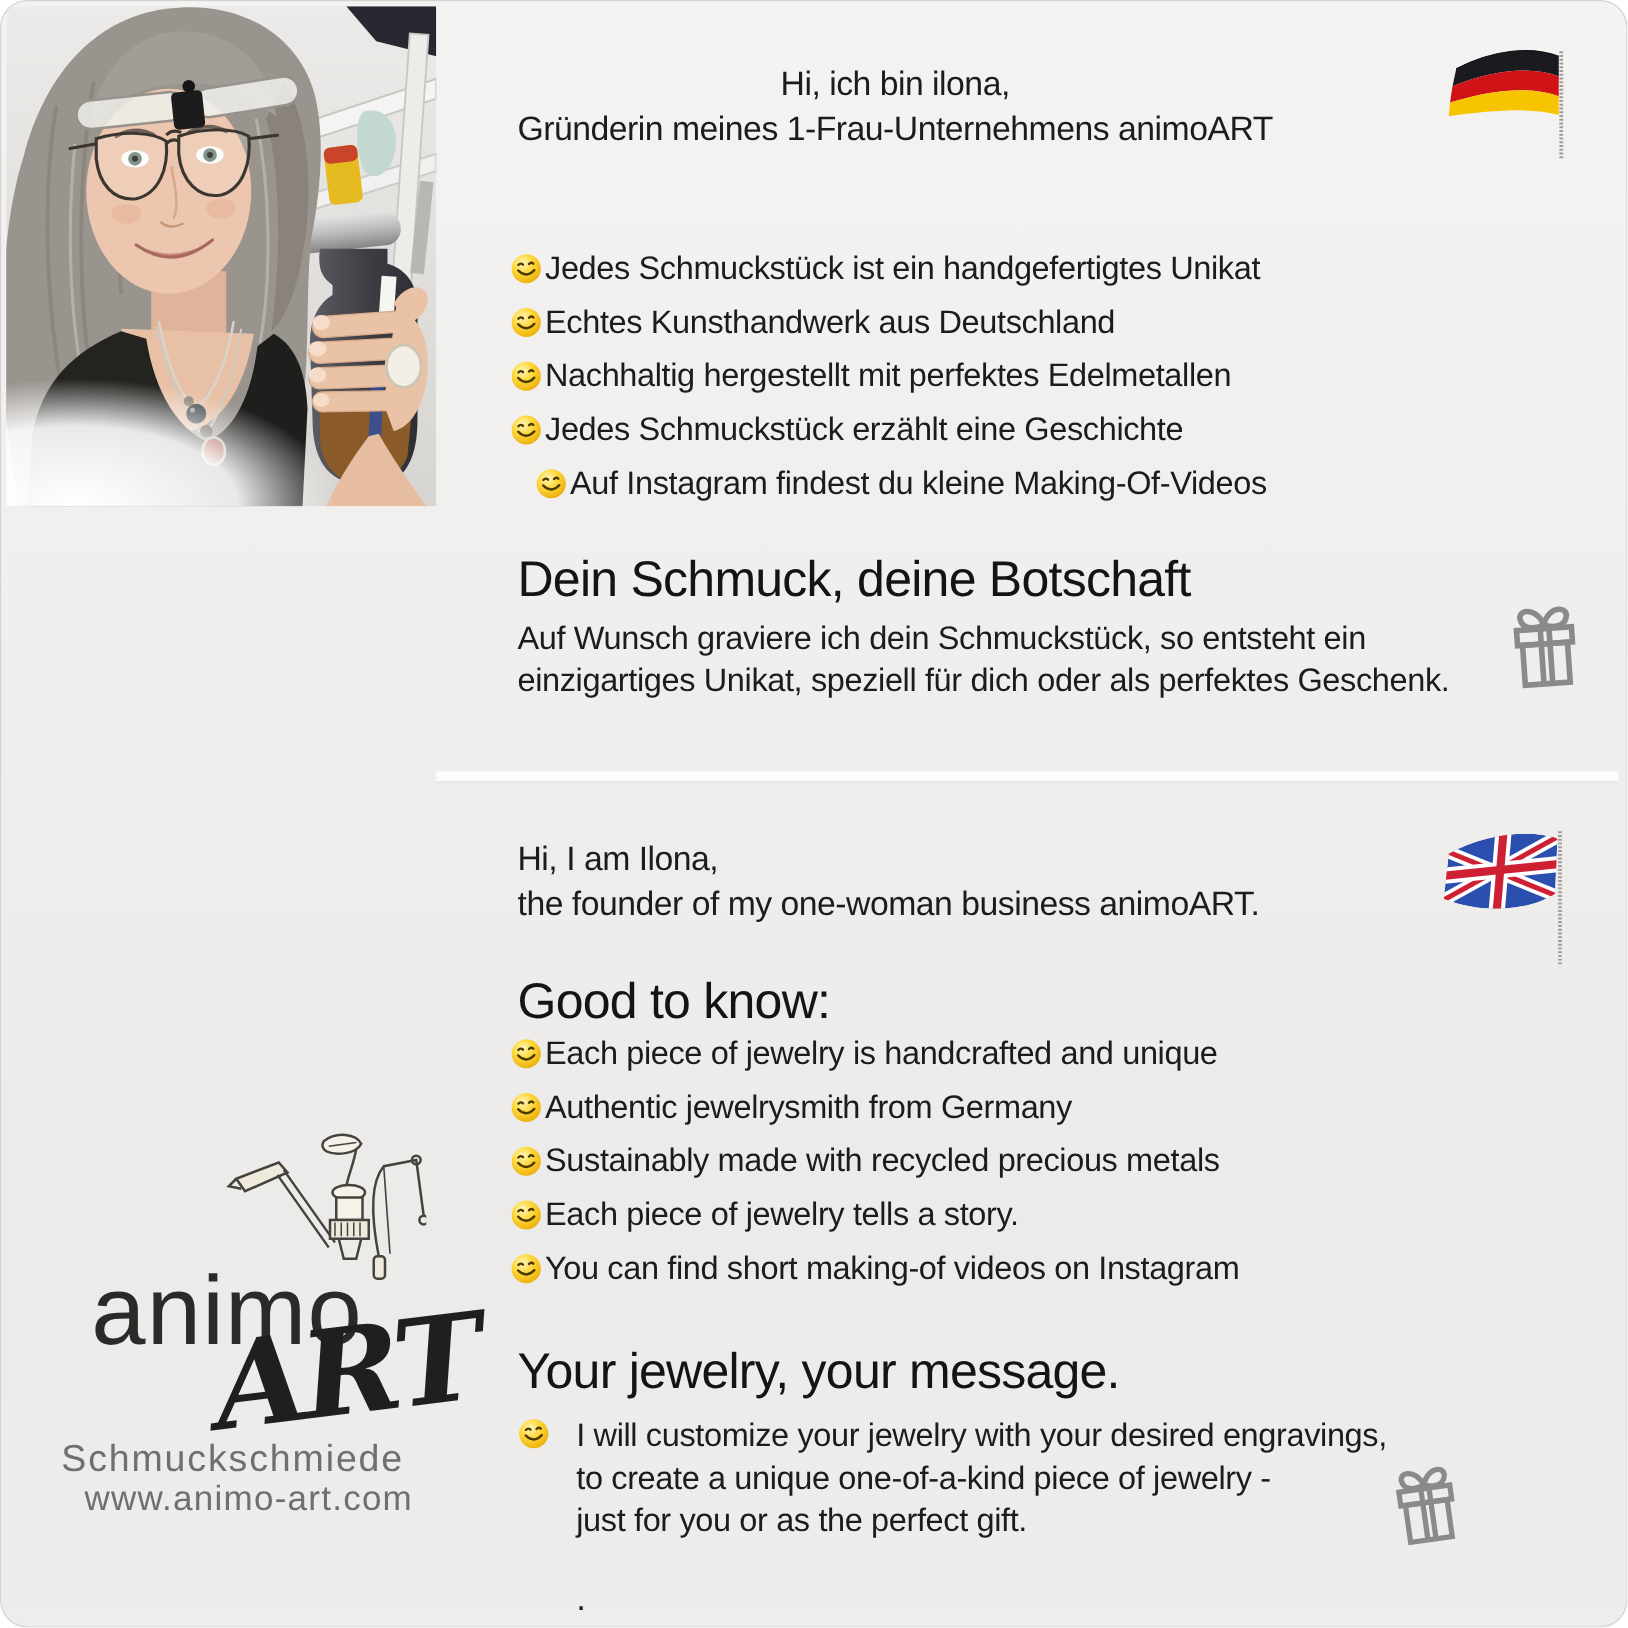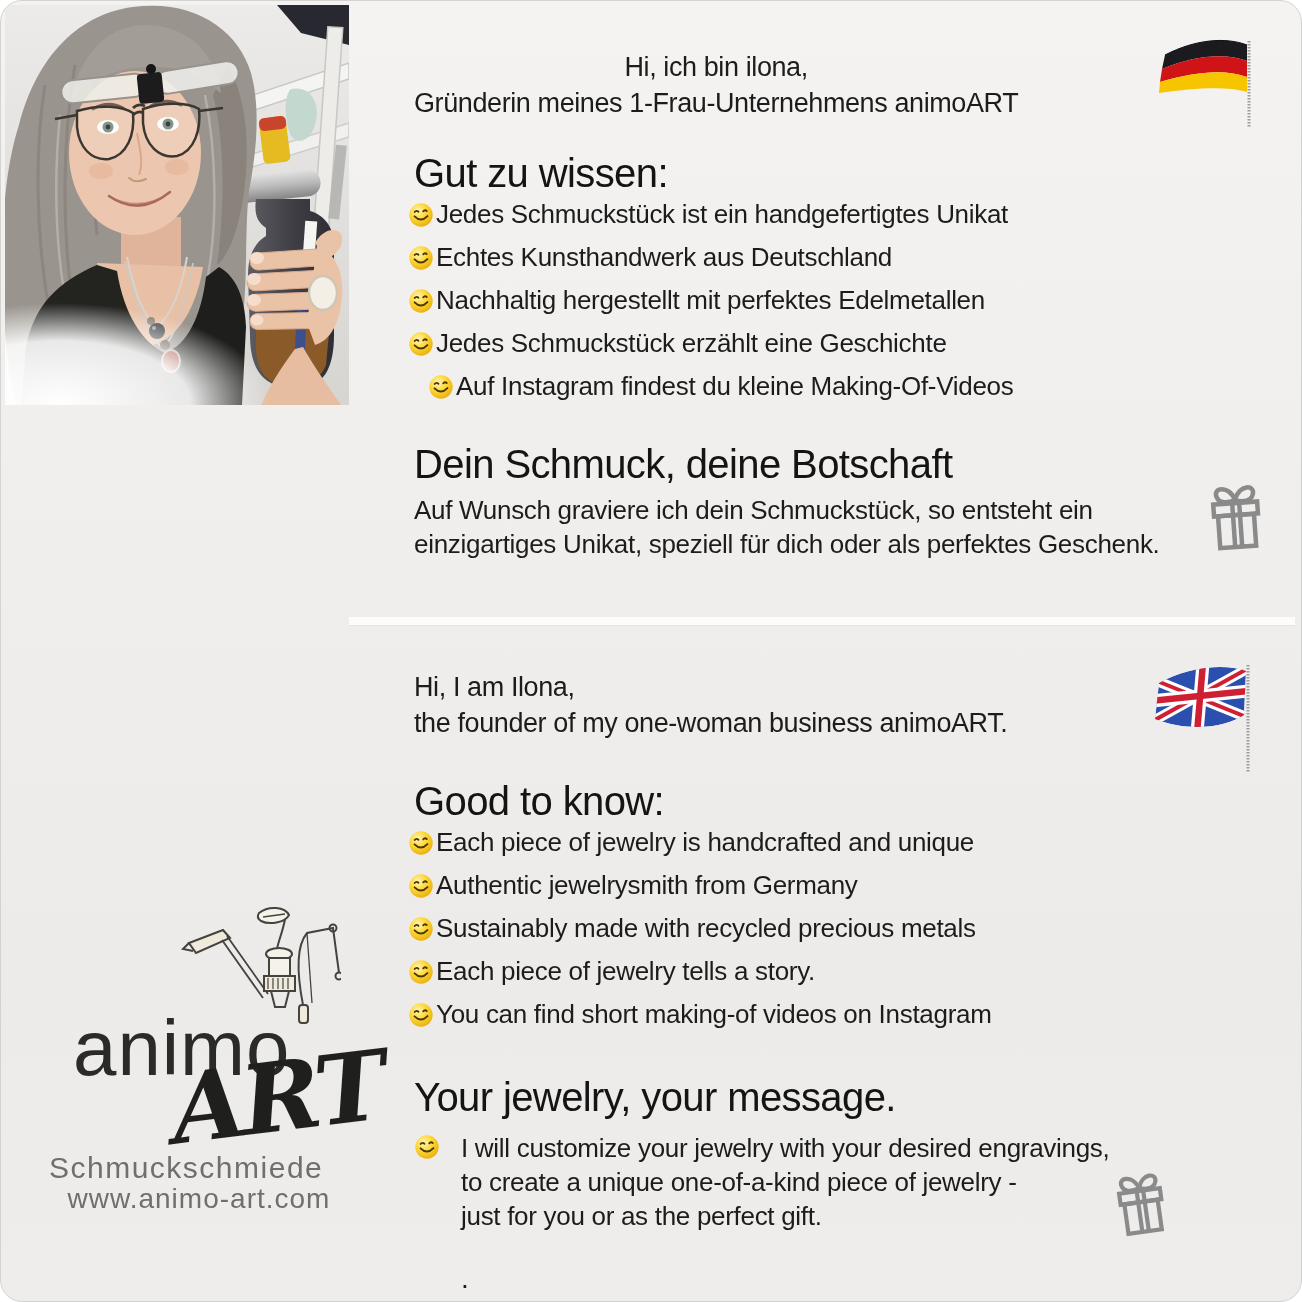--- a/index.html
+++ b/index.html
@@ -161,21 +161,20 @@
     <path d="M96,26 C75,18 45,20 11,34 L9,47 C45,36 75,34 96,42 Z" fill="#d01317"></path>
     <path d="M96,42 C75,34 45,36 9,47 L8,58 C45,53 75,51 96,57 Z" fill="#f7c500"></path>
     <path d="M96,10 C75,2 45,4 14,20" fill="none" stroke="#111016" stroke-width="1"></path>
   </svg>
 
   <div class="abs intro" style="left:413px;top:48px;text-align:center;">
     <div>Hi, ich bin ilona,</div>
     <div>Gründerin meines 1-Frau-Unternehmens animoART</div>
   </div>
 
-  <div class="abs h1" style="left:413px;top:150px;">Gut zu wissen:</div>
 
   <div class="bullet-row" style="left:406px;top:198px;">
     <svg class="smiley" viewBox="0 0 24 24">
         <circle cx="12" cy="12" r="10" fill="url(#smileyGrad)"></circle>
         <path d="M6.5,13.2 Q12,18.8 17.5,13" stroke="#4a3a00" stroke-width="1.7" fill="none" stroke-linecap="round"></path>
         <path d="M6.6,9.4 Q8.2,7.6 9.8,9.2" stroke="#4a3a00" stroke-width="1.6" fill="none" stroke-linecap="round"></path>
         <path d="M13.9,8.8 Q15.4,7.1 16.9,8.6" stroke="#4a3a00" stroke-width="1.6" fill="none" stroke-linecap="round"></path>
       </svg>
     <span class="txt">Jedes Schmuckstück ist ein handgefertigtes Unikat</span>
   </div>

